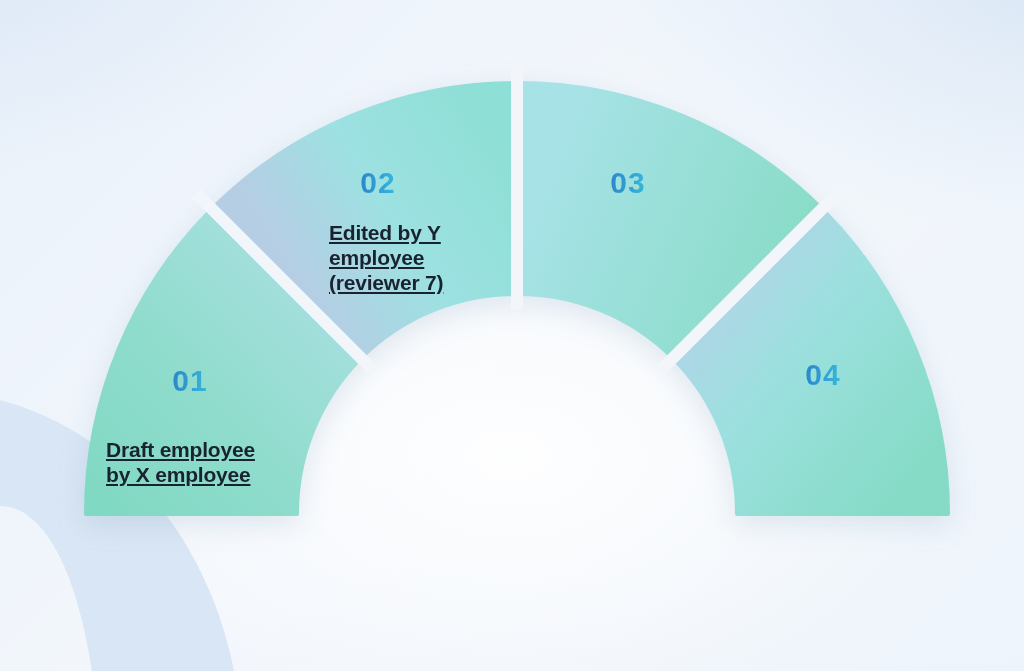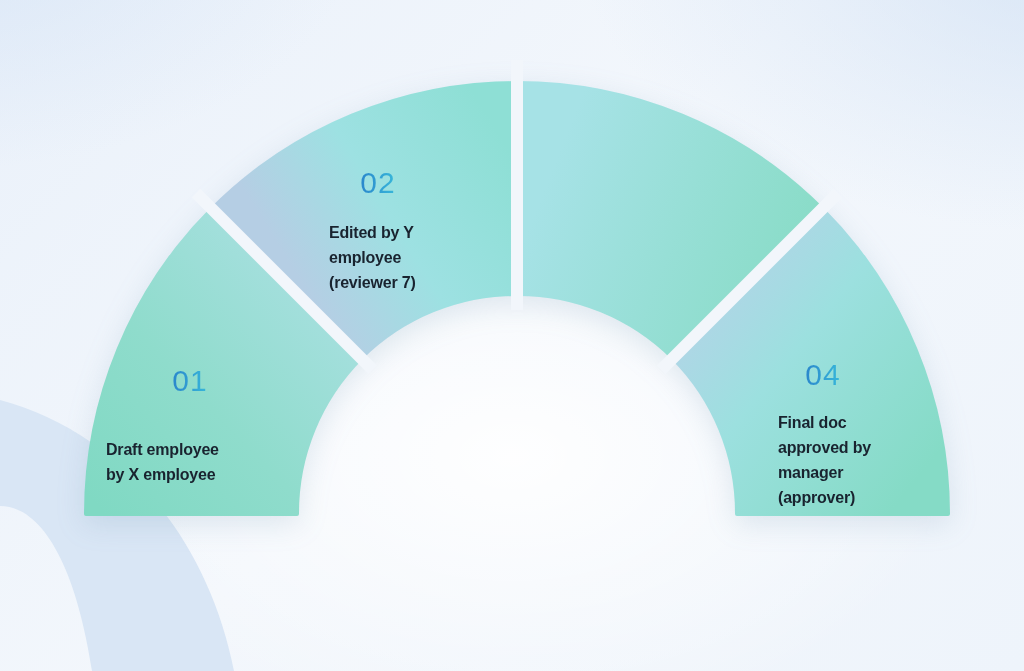--- a/index.html
+++ b/index.html
@@ -22,34 +22,34 @@
   .title{
     position:absolute;left:355px;top:426px;width:324px;
     text-align:center;
     font-size:33px;line-height:44px;font-weight:700;
     color:#0e1621;letter-spacing:-.5px;
   }
 
   
   .step{position:absolute;}
   .num{
-    text-align:center;font-size:30px;line-height:30px;font-weight:400;
+    text-align:center;font-size:30px;line-height:30px;font-weight:700;
     letter-spacing:1px;
   }
   .num span{color:#2b9ad4;}
   @supports ((-webkit-background-clip: text) or (background-clip: text)){
     .num span{
       background:linear-gradient(90deg,#2a86cc 0%,#38b8da 100%);
       -webkit-background-clip:text;background-clip:text;
       color:transparent;
     }
   }
   .lines{
-    font-size:16px;line-height:25px;font-weight:700;color:#19232f;
-    letter-spacing:-.2px;white-space:nowrap;
+    font-size:21px;line-height:25px;font-weight:700;color:#19232f;
+    letter-spacing:-.2px;white-space:nowrap;text-decoration:underline;
   }
   .s1{left:106px;top:366px;width:168px;}
   .s1 .lines{margin-top:41px;}
   .s2{left:329px;top:168px;width:126px;}
   .s2 .num span{display:inline-block;transform:translateX(-14px);}
   .s2 .lines{margin-top:22px;}
   .s3{left:571px;top:168px;width:124px;}
   .s3 .num span{display:inline-block;transform:translateX(-5px);}
   .s3 .lines{margin-top:22px;}
   .s4{left:778px;top:360px;width:130px;}
@@ -115,25 +115,20 @@
     <div class="num"><span>02</span></div>
     <div class="lines">
       <div>Edited by Y</div>
       <div>employee</div>
       <div>(reviewer 7)</div>
       <div></div>
     </div>
   </div>
 
   <div class="step s3">
+    <div class="num"><span>03</span></div>
   </div>
 
   <div class="step s4">
     <div class="num"><span>04</span></div>
-    <div class="lines">
-      <div>Final doc</div>
-      <div>approved by</div>
-      <div>manager</div>
-      <div>(approver)</div>
-    </div>
   </div>
 
 </div>
 
 </body></html>

